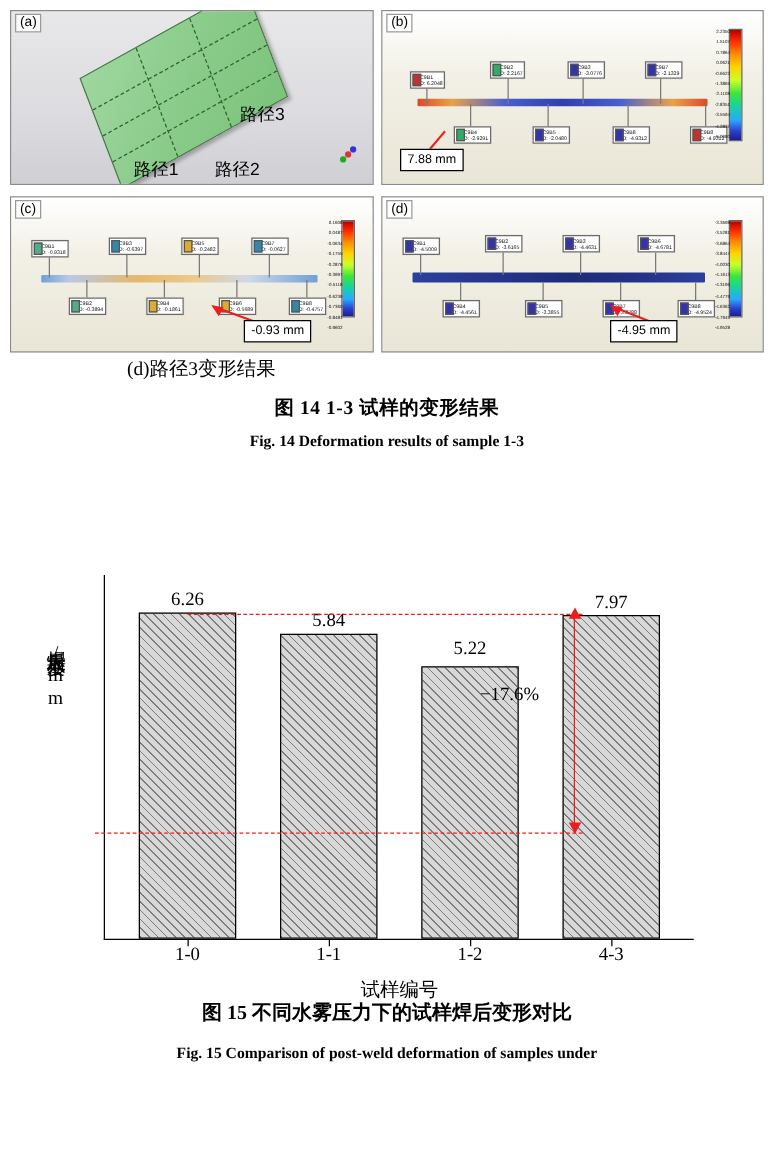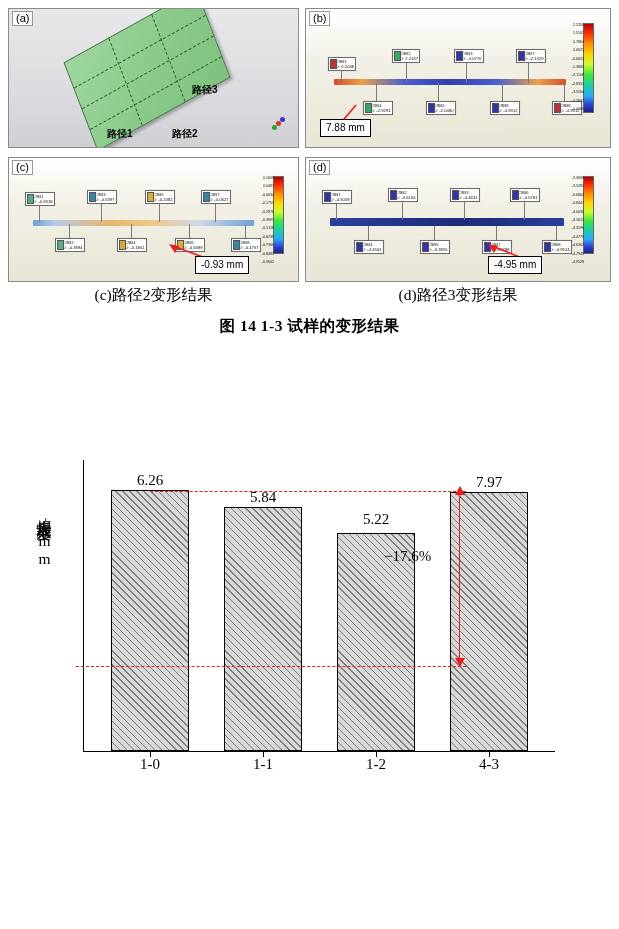--- a/index.html
+++ b/index.html
@@ -86,24 +86,23 @@
     top: 0; bottom: 0;
     width: 0;
     border-left: 1px dashed #2f5f2f;
   }
   .plate .vline.v1 { left: 33%; }
   .plate .vline.v2 { left: 66%; }
 
   .path-label {
     position: absolute;
     font-family: "Liberation Sans", sans-serif;
-    font-size: 10px;
+    font-size: 14px;
     color: #000;
     white-space: nowrap;
-    font-weight: bold;
   }
   .pl3 { left: 183px; top: 74px; }
   .pl1 { left: 98px; top: 118px; }
   .pl2 { left: 163px; top: 118px; }
 
   .axis-triad {
     position: absolute;
     right: 12px;
     bottom: 16px;
     width: 14px;
@@ -574,25 +573,25 @@
 
         <svg class="arrow" style="left:182px; top:86px; width:60px; height:24px;">
           <line x1="4" y1="2" x2="44" y2="18" stroke="#ee1c1c" stroke-width="1.6"></line>
           <polygon points="0,0 10,2 6,9" fill="#ee1c1c"></polygon>
         </svg>
         <span class="callout" style="left:182px; top:98px;">-4.95 mm</span>
       </div>
     </div>
 
     <div class="cap-row">
-      <div class="cap w1">(c)路径2变形结果</div>
       <div class="cap w2">(d)路径3变形结果</div>
     </div>
 
     <div class="fig-title-cn">图 14    1-3 试样的变形结果</div>
+    <div class="fig-title-en">Fig. 14    Deformation results of sample 1-3</div>
   </div>
 
   <div class="fig15">
     <div class="chart-box">
 
       <div class="yaxis-label">焊后最大变形/mm</div>
 
       <div class="plot">
 
         <div class="bar" style="left:27px; height:261px;"></div>
@@ -617,20 +616,23 @@
         <div class="tickmark" style="left:66px;"></div>
         <div class="tickmark" style="left:179px;"></div>
         <div class="tickmark" style="left:292px;"></div>
         <div class="tickmark" style="left:405px;"></div>
 
         <span class="xtick" style="left:27px;">1-0</span>
         <span class="xtick" style="left:140px;">1-1</span>
         <span class="xtick" style="left:253px;">1-2</span>
         <span class="xtick" style="left:366px;">4-3</span>
 
+        <span class="xaxis-label">试样编号</span>
       </div>
     </div>
 
+    <div class="fig15-title-cn">图 15    不同水雾压力下的试样焊后变形对比</div>
     <div class="fig15-title-en">
+      <div>Fig. 15    Comparison of post-weld deformation of samples under</div>
     </div>
   </div>
 
 </div>
 
 </body></html>

